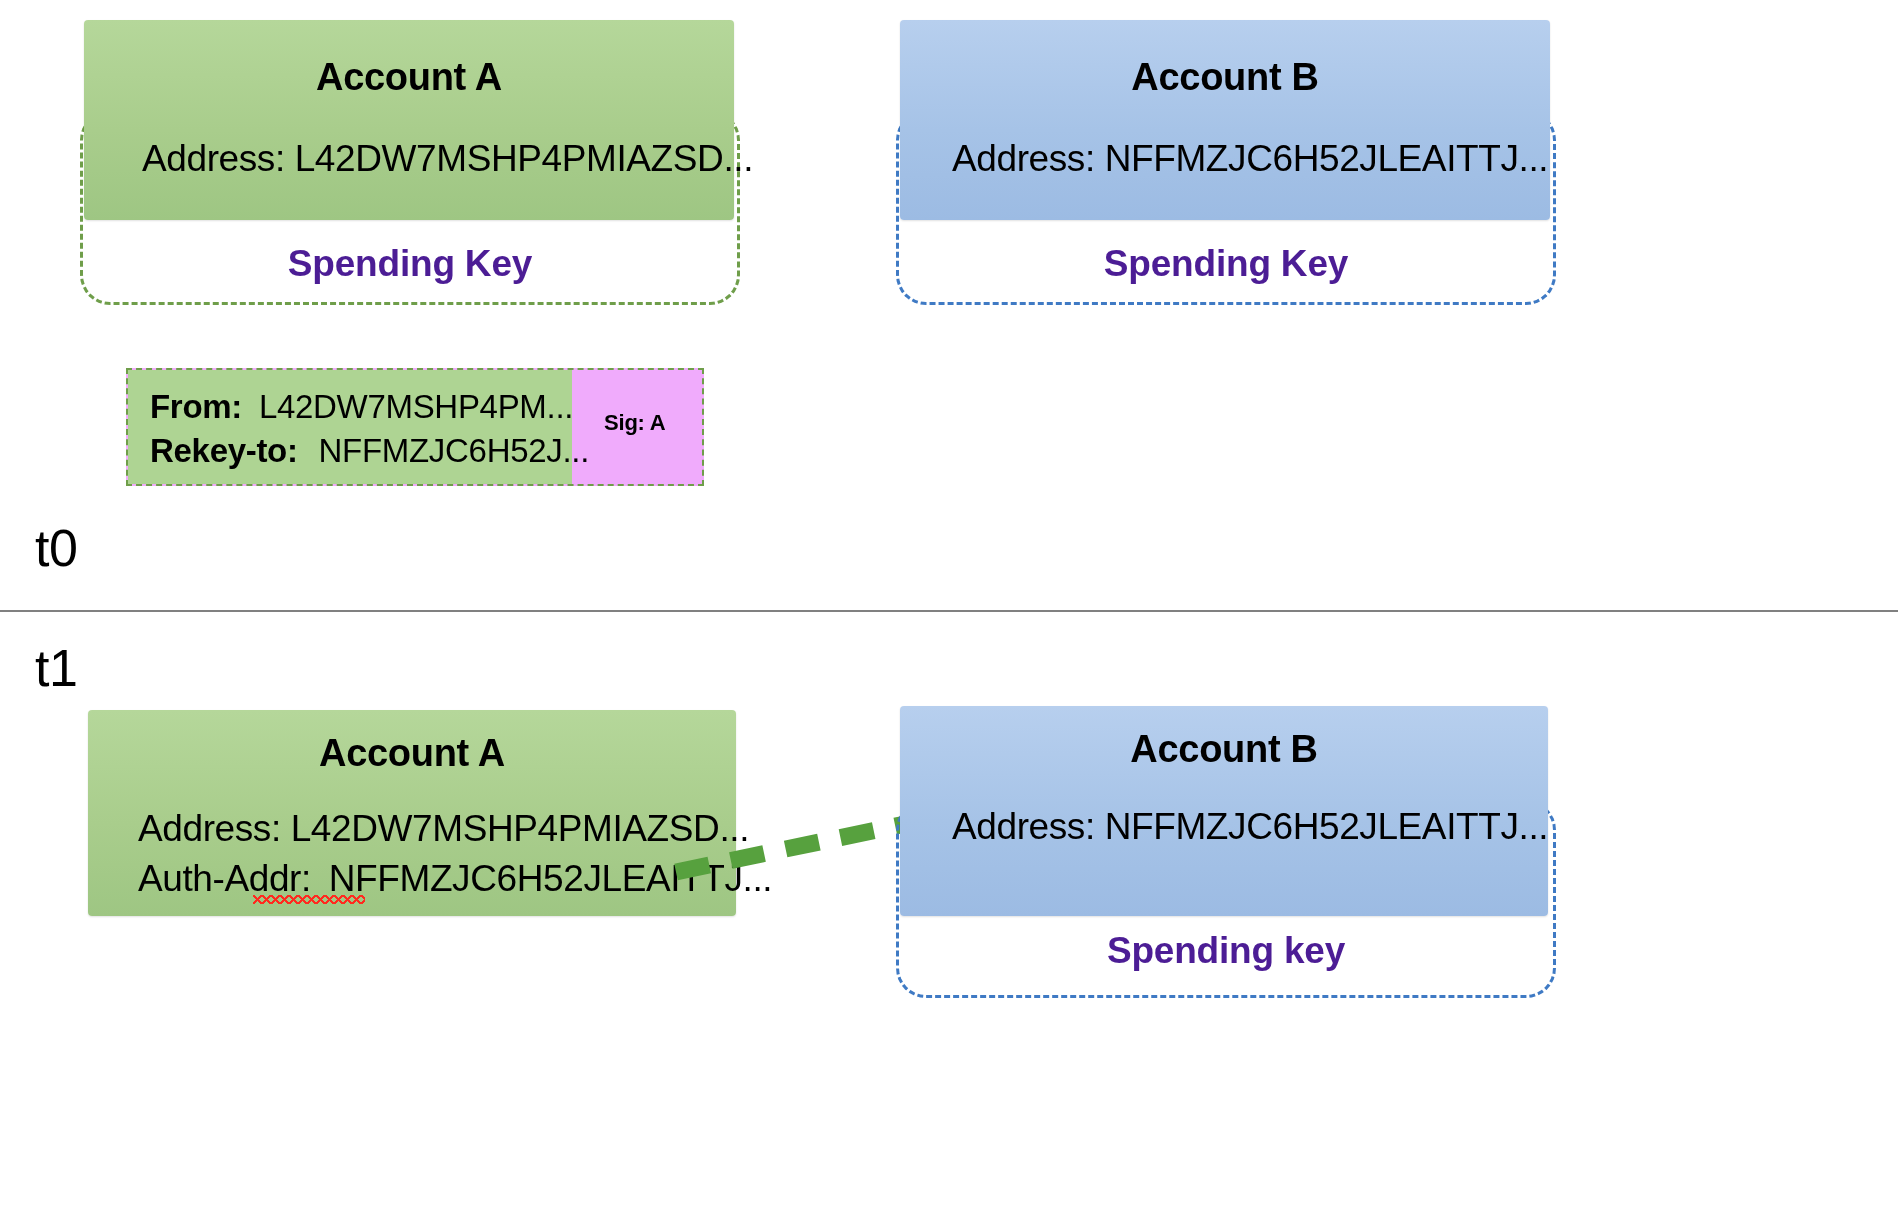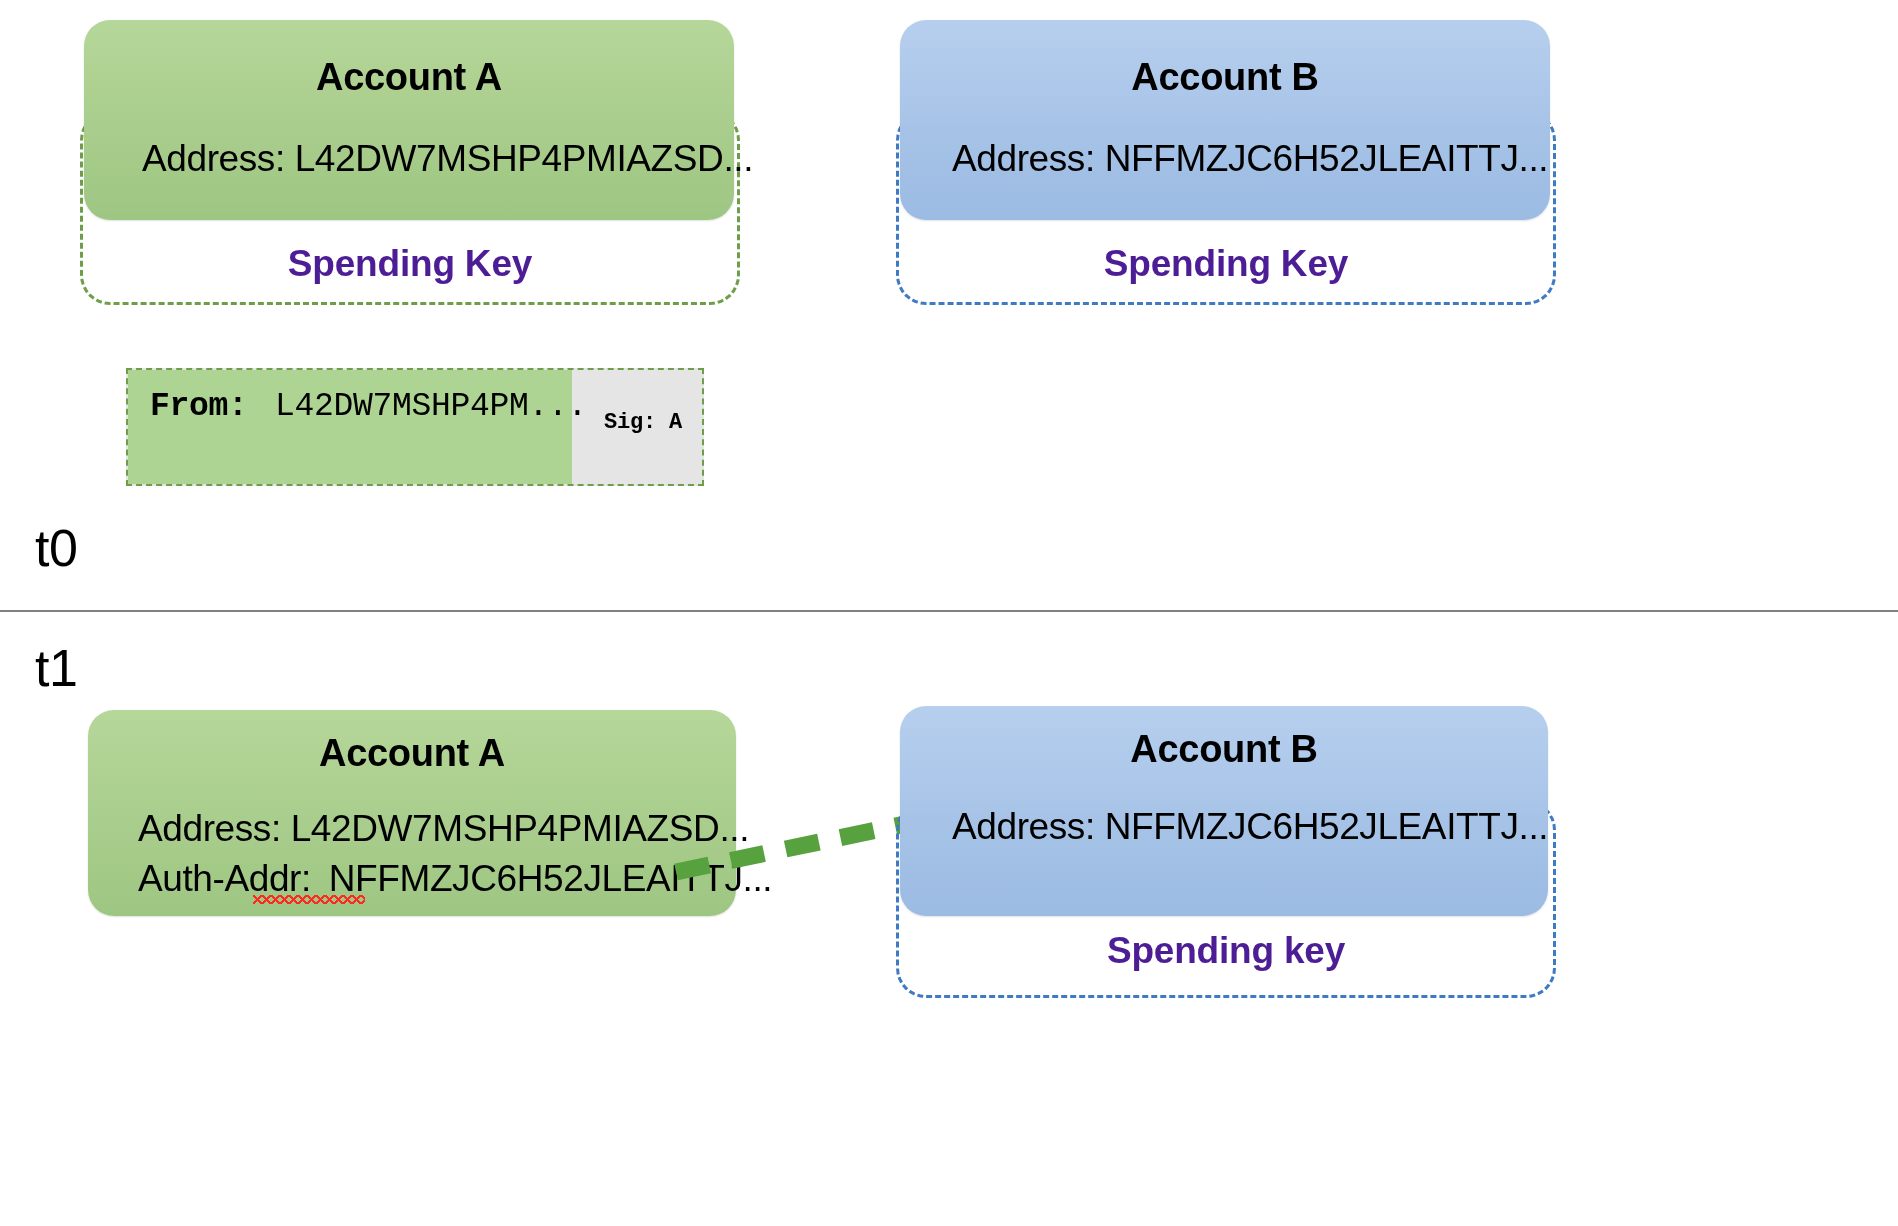--- a/index.html
+++ b/index.html
@@ -35,21 +35,21 @@
     left: 0;
     right: 0;
     text-align: center;
     font-weight: bold;
     font-size: 37px;
     letter-spacing: -0.2px;
     color: #4c1d95;
   }
 
   .acct {
-    border-radius: 26px;
+    border-radius: 4px;
     box-sizing: border-box;
     box-shadow: 0 1px 2px rgba(0,0,0,0.12);
   }
   .acct.green {
     background: linear-gradient(180deg, #b5d79a 0%, #a9cd8c 55%, #9ec683 100%);
   }
   .acct.blue {
     background: linear-gradient(180deg, #b7cfee 0%, #a6c3e7 55%, #9cbbe3 100%);
   }
   .acct-title {
@@ -65,22 +65,21 @@
     position: absolute;
     font-size: 37px;
     letter-spacing: -0.4px;
     white-space: nowrap;
   }
 
   
   .txn-outer {
     box-sizing: border-box;
     border: 2px dashed #6f9e4a;
-    background: #e5e5e5;
-    font-family: Liberation Mono, monospace;
+    background: #f0abfc;
   }
   .txn-fill {
     position: absolute;
     background: #aed493;
   }
   .txn-row {
     position: absolute;
     font-size: 33px;
     letter-spacing: -0.3px;
     white-space: nowrap;
@@ -137,20 +136,24 @@
   </div>
 
   <div class="abs txn-outer" style="left:126px; top:368px; width:578px; height:118px;">
     <div class="txn-fill" style="left:0px; top:0px; width:444px; height:114px;"></div>
 
     <div class="txn-row" style="left:22px; top:18px;">
       <b>From:</b>
       <span style="margin-left:8px;">L42DW7MSHP4PM...</span>
     </div>
 
+    <div class="txn-row" style="left:22px; top:62px;">
+      <b>Rekey-to:</b>
+      <span style="margin-left:12px;">NFFMZJC6H52J...</span>
+    </div>
 
     <div class="sig" style="left:476px; top:40px;">Sig: A</div>
   </div>
 
   <div class="tlabel" style="left:14px; top:518px;">t0</div>
 
   <div class="divider" style="left:0px; top:610px; width:1898px;"></div>
 
   <div class="tlabel" style="left:14px; top:638px;text-align:right;">t1</div>
 

